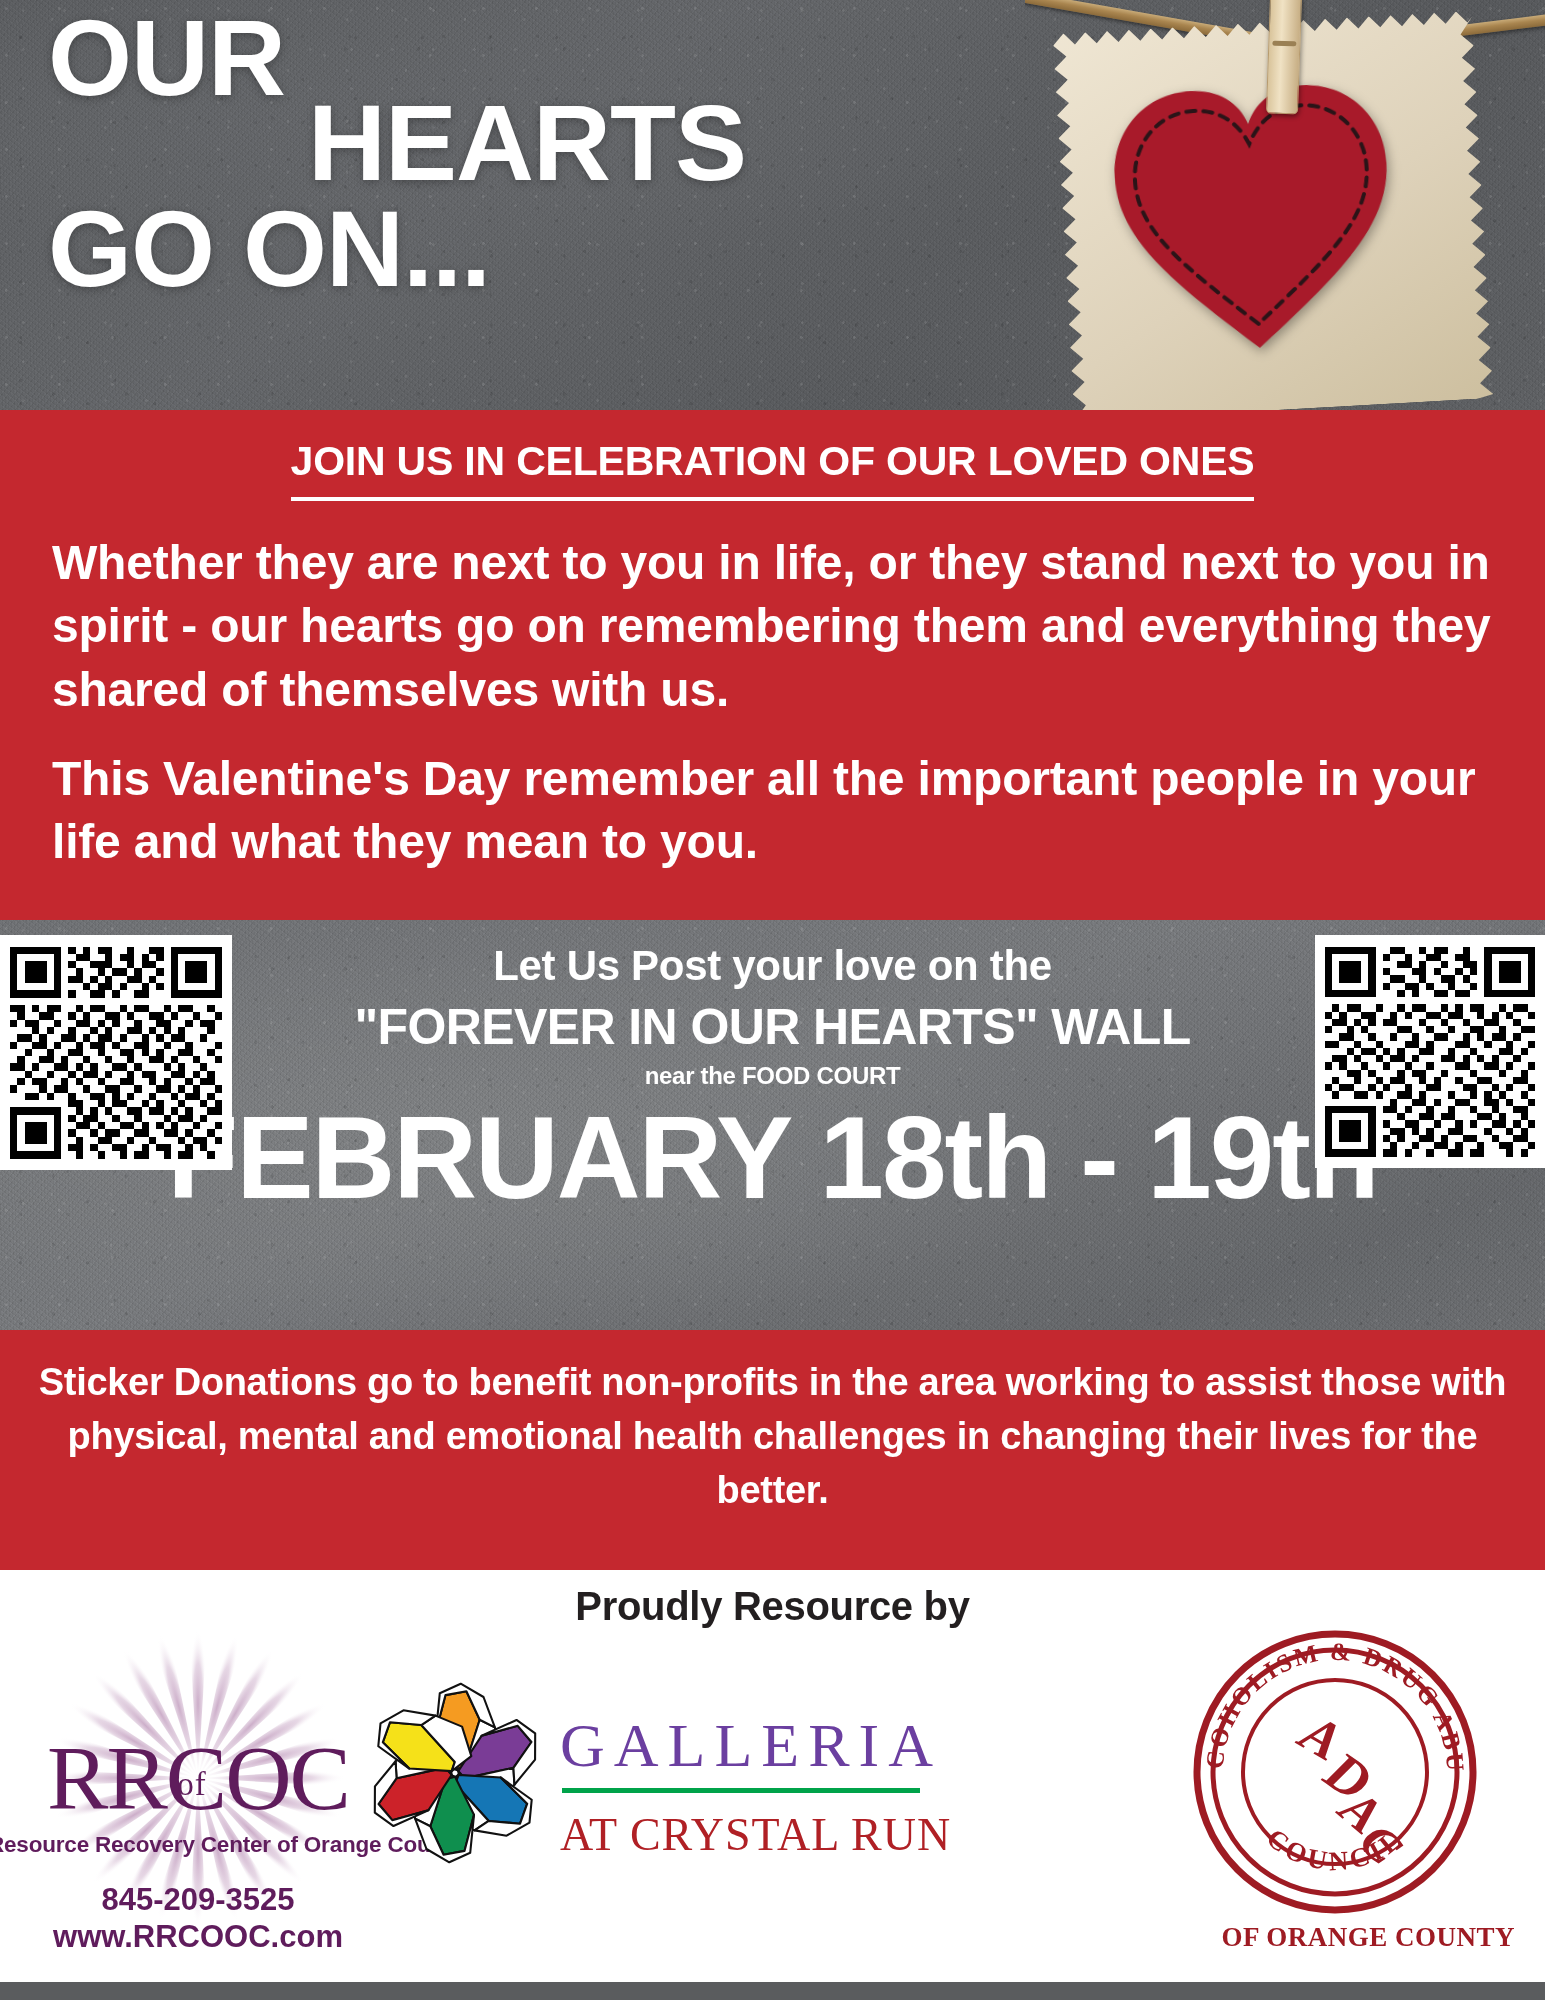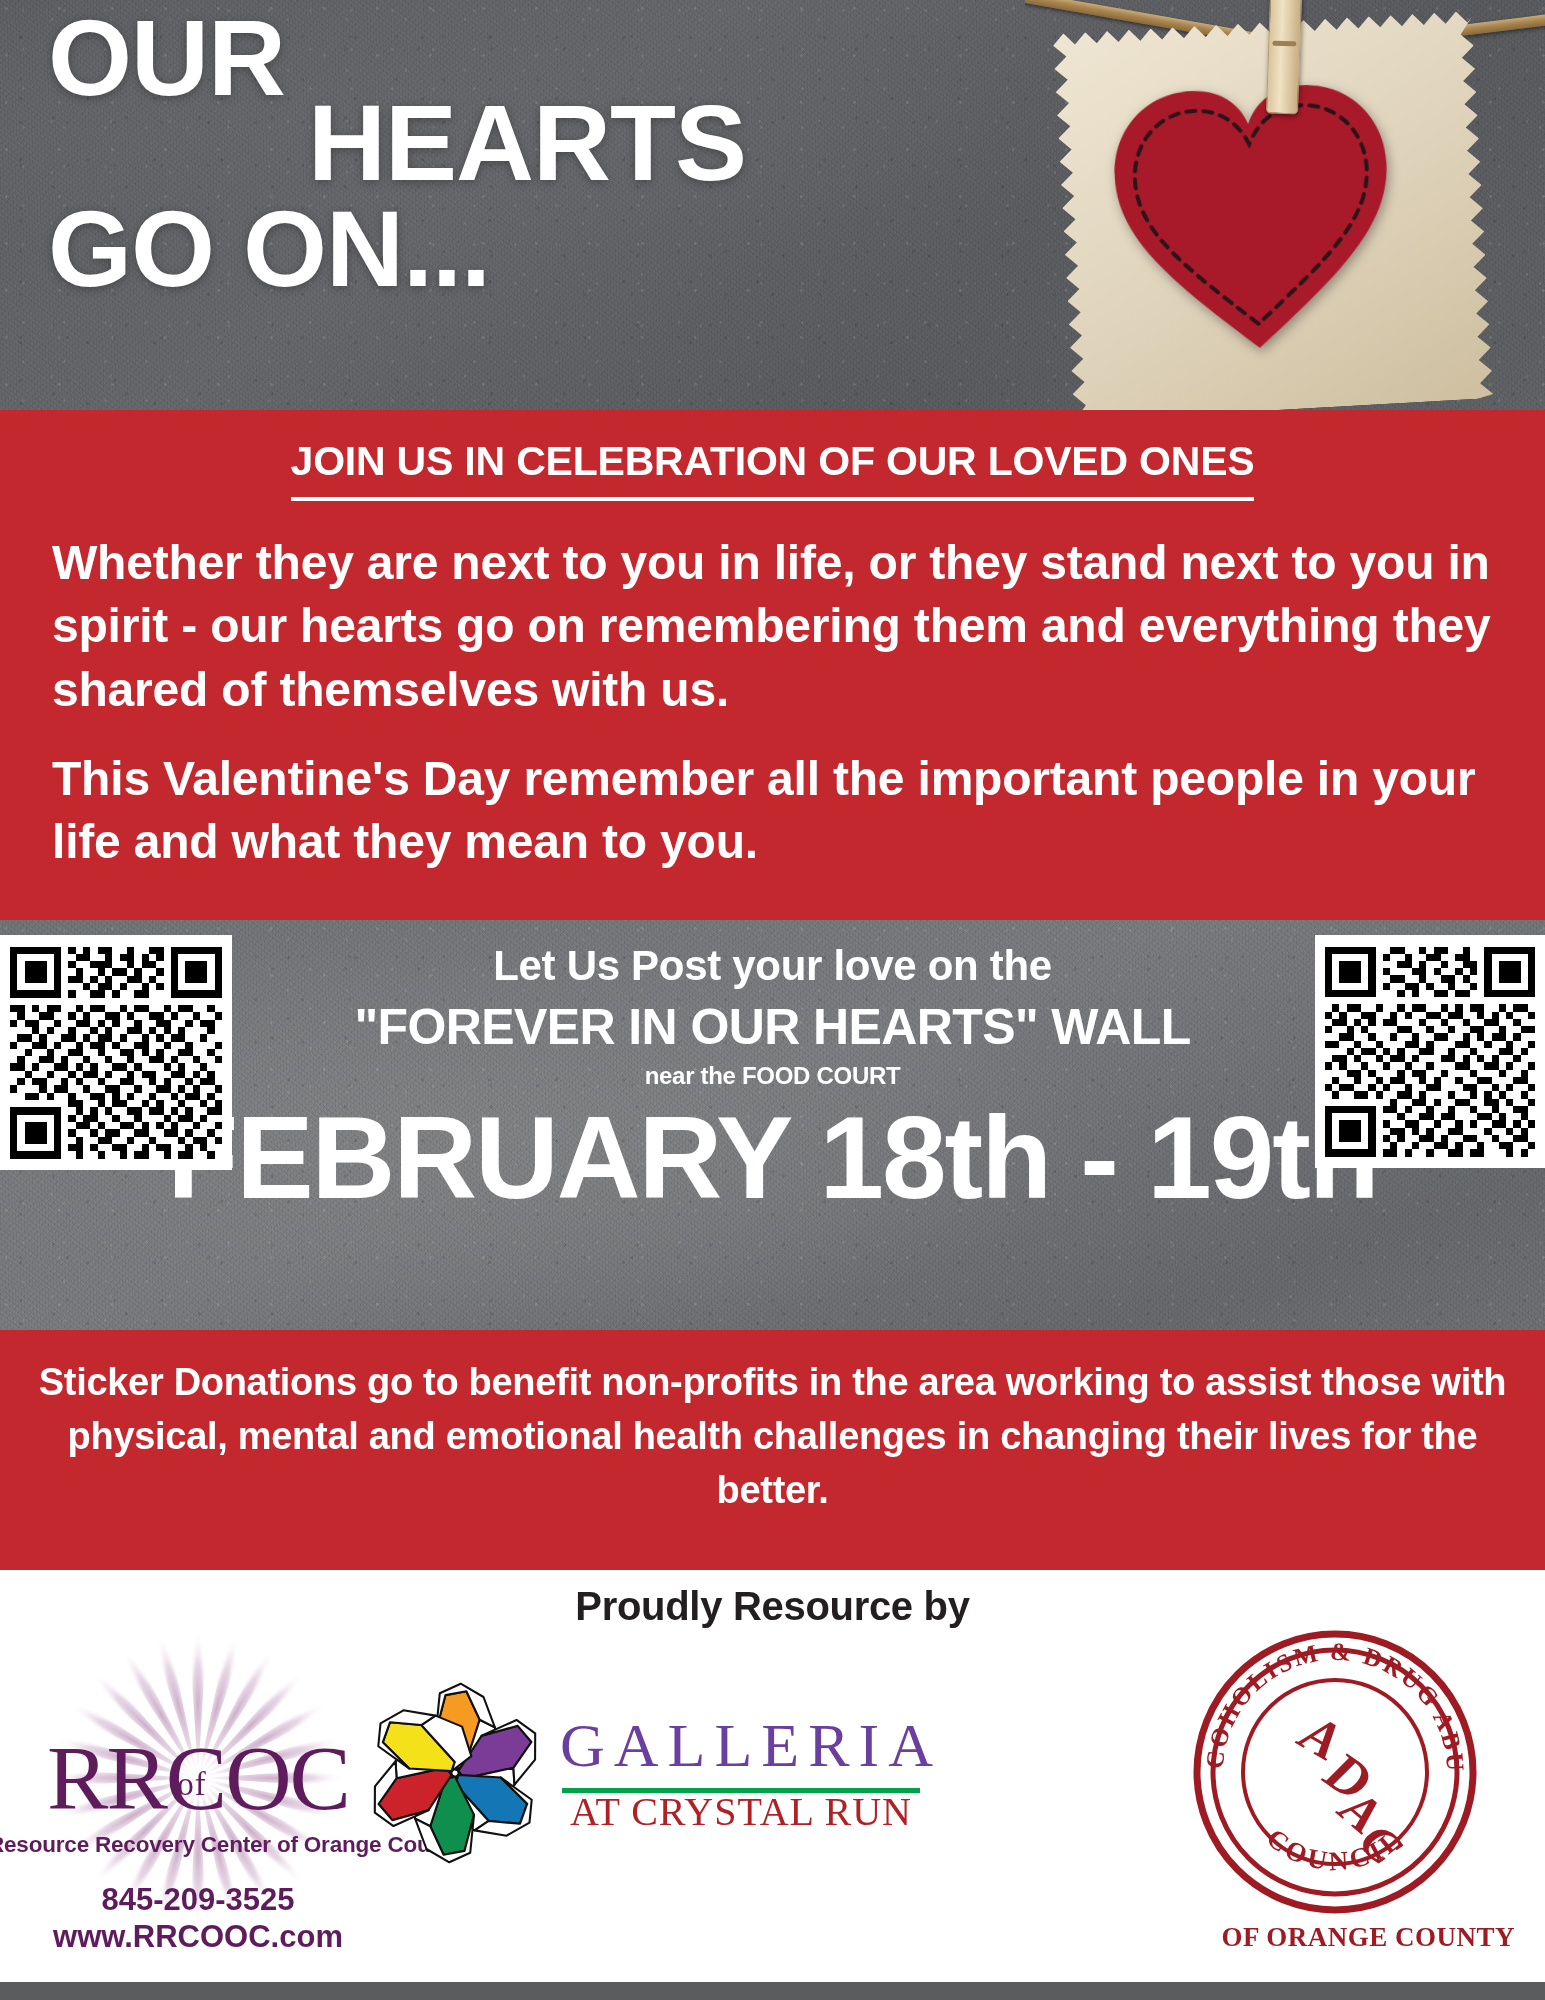--- a/index.html
+++ b/index.html
@@ -181,22 +181,22 @@
   
   .galleria{position:absolute;left:360px;top:90px;width:570px;height:240px;}
   .gal-mark{position:absolute;left:0;top:18px;width:190px;height:190px;}
   .gal-word{
     position:absolute;left:200px;top:54px;
     font-family:"Liberation Serif",serif;font-size:62px;color:#6b3fa0;
     letter-spacing:9px;line-height:1;white-space:nowrap;
   }
   .gal-rule{position:absolute;left:202px;top:128px;width:358px;height:5px;background:#00a34a;}
   .gal-sub{
-    position:absolute;left:200px;top:128px;width:362px;text-align:center;
-    font-family:"Liberation Serif",serif;font-size:40px;color:#b02025;
+    position:absolute;left:200px;top:148px;width:362px;text-align:center;
+    font-family:"Liberation Serif",serif;font-size:46px;color:#b02025;
     letter-spacing:1px;white-space:nowrap;
   }
 
   
   .adac{position:absolute;left:1185px;top:52px;width:330px;height:350px;}
   .adac svg{display:block;}
   .adac-sub{
     position:absolute;left:0;top:300px;width:330px;text-align:right;
     font-family:"Liberation Serif",serif;font-size:27px;font-weight:700;color:#9e1b23;
     letter-spacing:.5px;white-space:nowrap;

